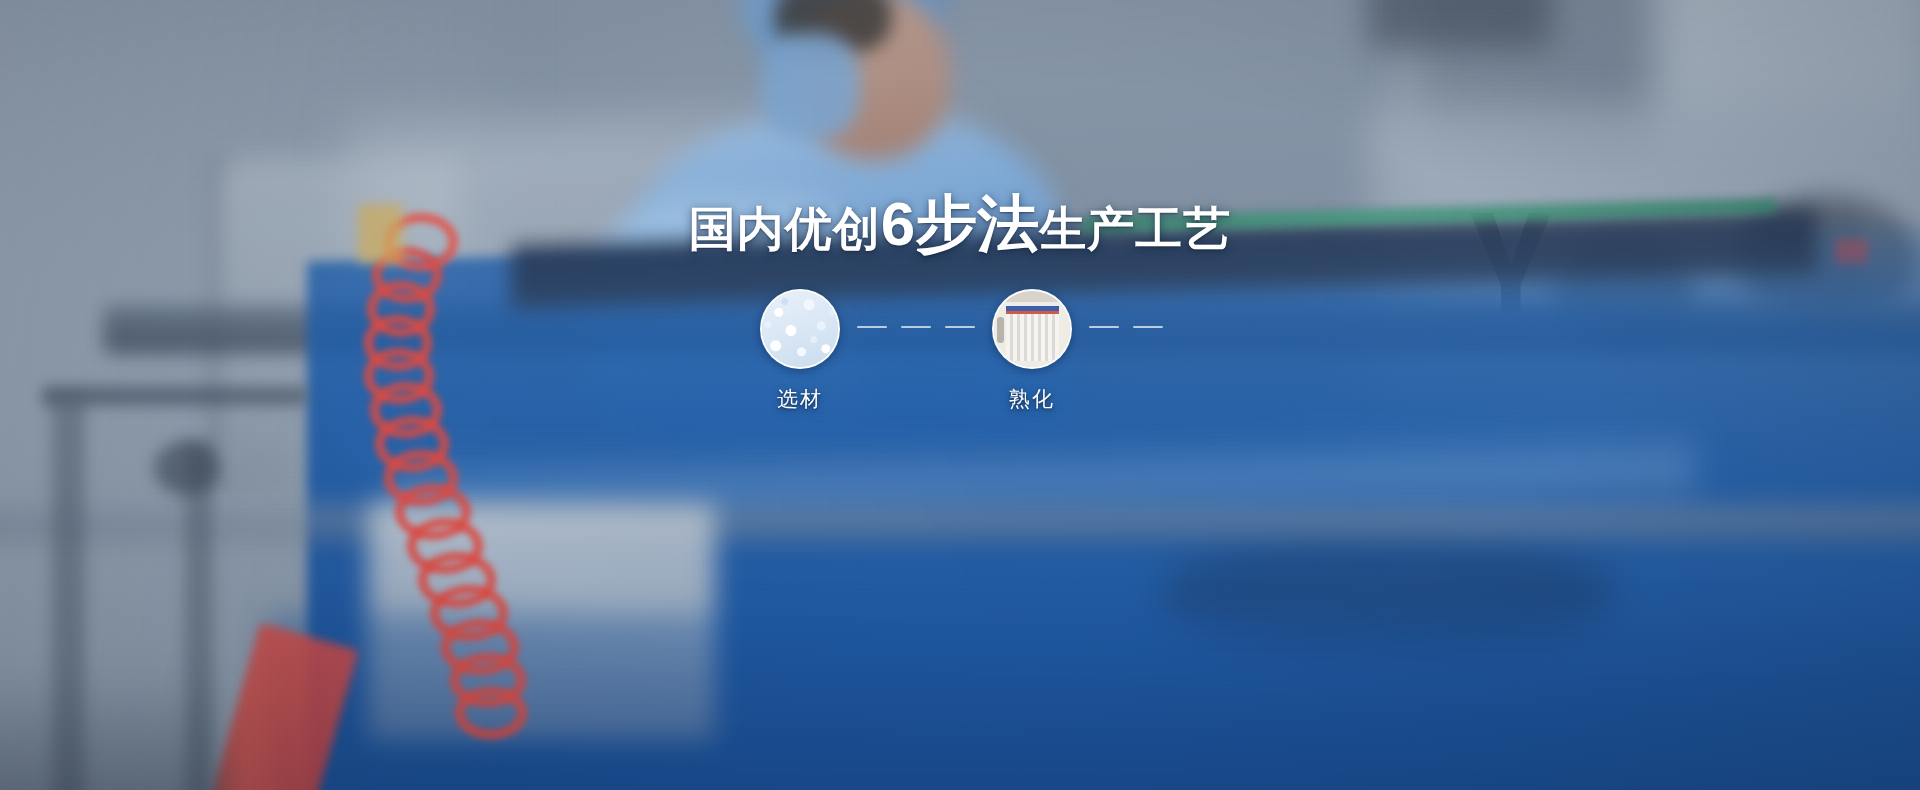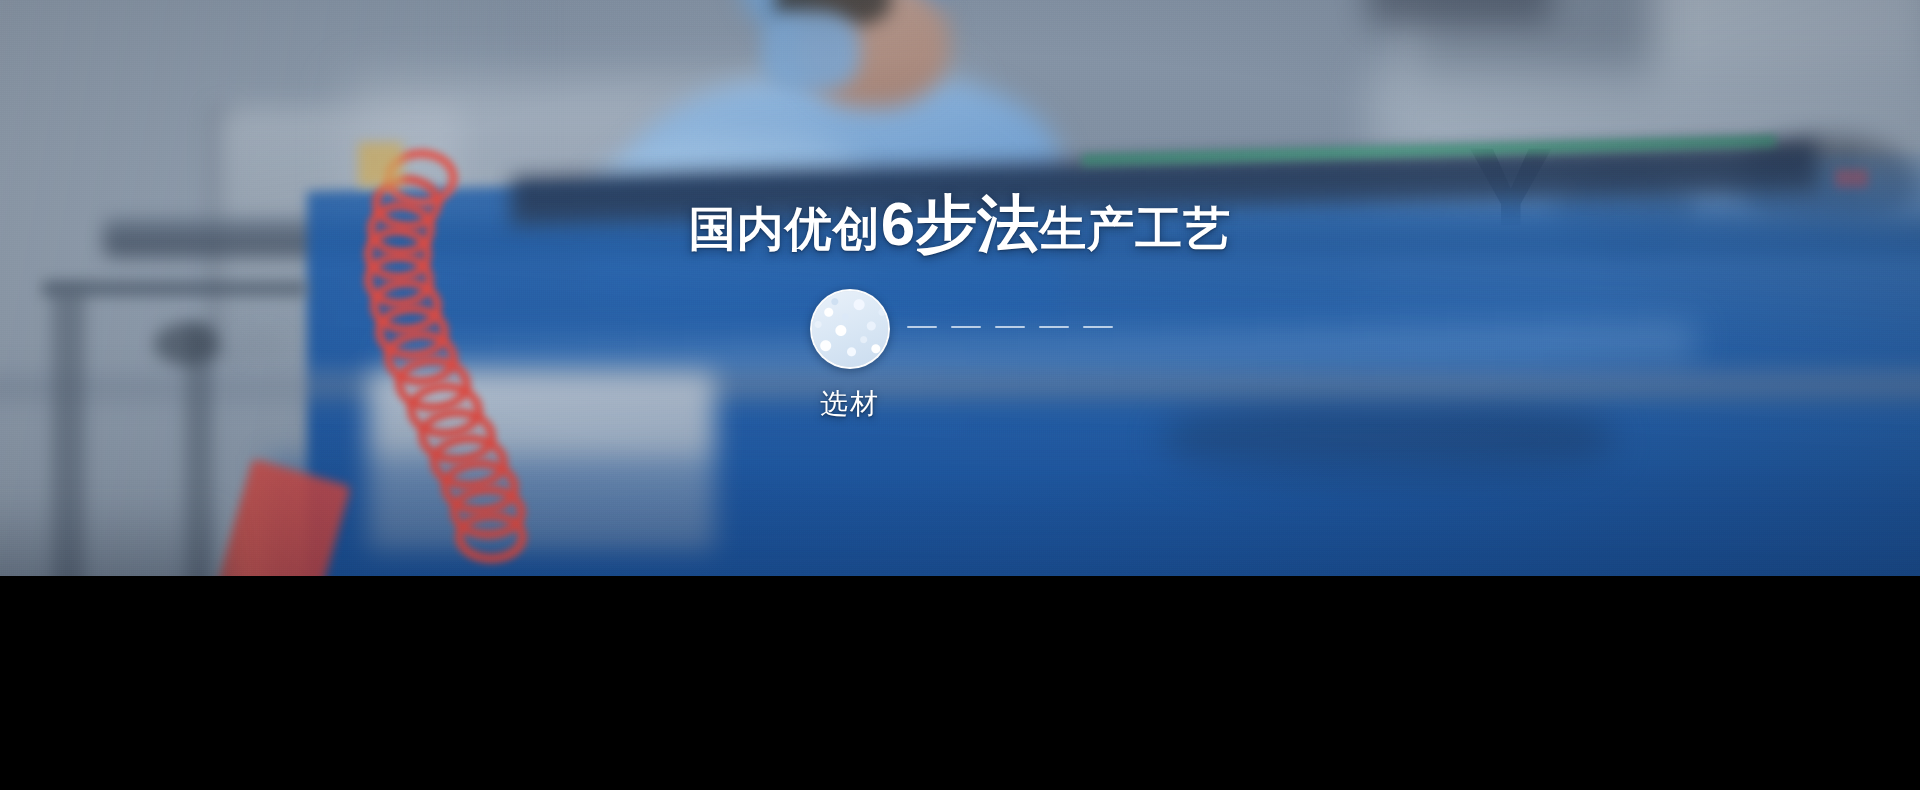--- a/index.html
+++ b/index.html
@@ -1,20 +1,20 @@
 <!DOCTYPE html>
 <html><head>
 <meta charset="utf-8">
 <style>
   html,body{margin:0;padding:0;background:#000;}
   body{font-family:"Liberation Sans","DejaVu Sans",sans-serif;}
 
   .banner{
     position:relative;
-    width:1920px;height:576px;
+    width:1920px;height:790px;
     overflow:hidden;
     background:#7d8b9b;
   }
 
   
   .bg{position:absolute;inset:0;overflow:hidden;}
   .bg-layer{position:absolute;inset:-60px;filter:blur(0px);}
 
   
   .wall{
@@ -287,21 +287,21 @@
     display:flex;flex-direction:column;align-items:center;
   }
   .thumb{
     width:76px;height:76px;border-radius:50%;
     border:2px solid rgba(255,255,255,.92);
     box-shadow:0 2px 9px rgba(8,26,52,.40);
     overflow:hidden;position:relative;background:#cfd8e2;
   }
   .step-label{
     margin-top:16px;
-    font-size:28px;font-weight:400;color:#ffffff;letter-spacing:2px;
+    font-size:21px;font-weight:400;color:#ffffff;letter-spacing:2px;
     text-shadow:0 2px 7px rgba(8,26,52,.6),0 1px 2px rgba(8,26,52,.5);
     white-space:nowrap;
   }
   .connector{
     width:44px;height:76px;
     display:flex;align-items:center;justify-content:center;
     flex:0 0 auto;
   }
   .connector span{
     display:block;width:30px;height:2px;background:rgba(226,236,247,.78);
@@ -498,20 +498,26 @@
 
       <div class="connector">
           <span></span>
         </div>
 
 
       <div class="connector">
           <span></span>
         </div>
 
+      <div class="step">
+        <div class="thumb">
+          <div class="t-cure"></div>
+        </div>
+        <div class="step-label">熟化</div>
+      </div>
 
       <div class="connector">
           <span></span>
         </div>
 
 
       <div class="connector">
           <span></span>
         </div>
 

